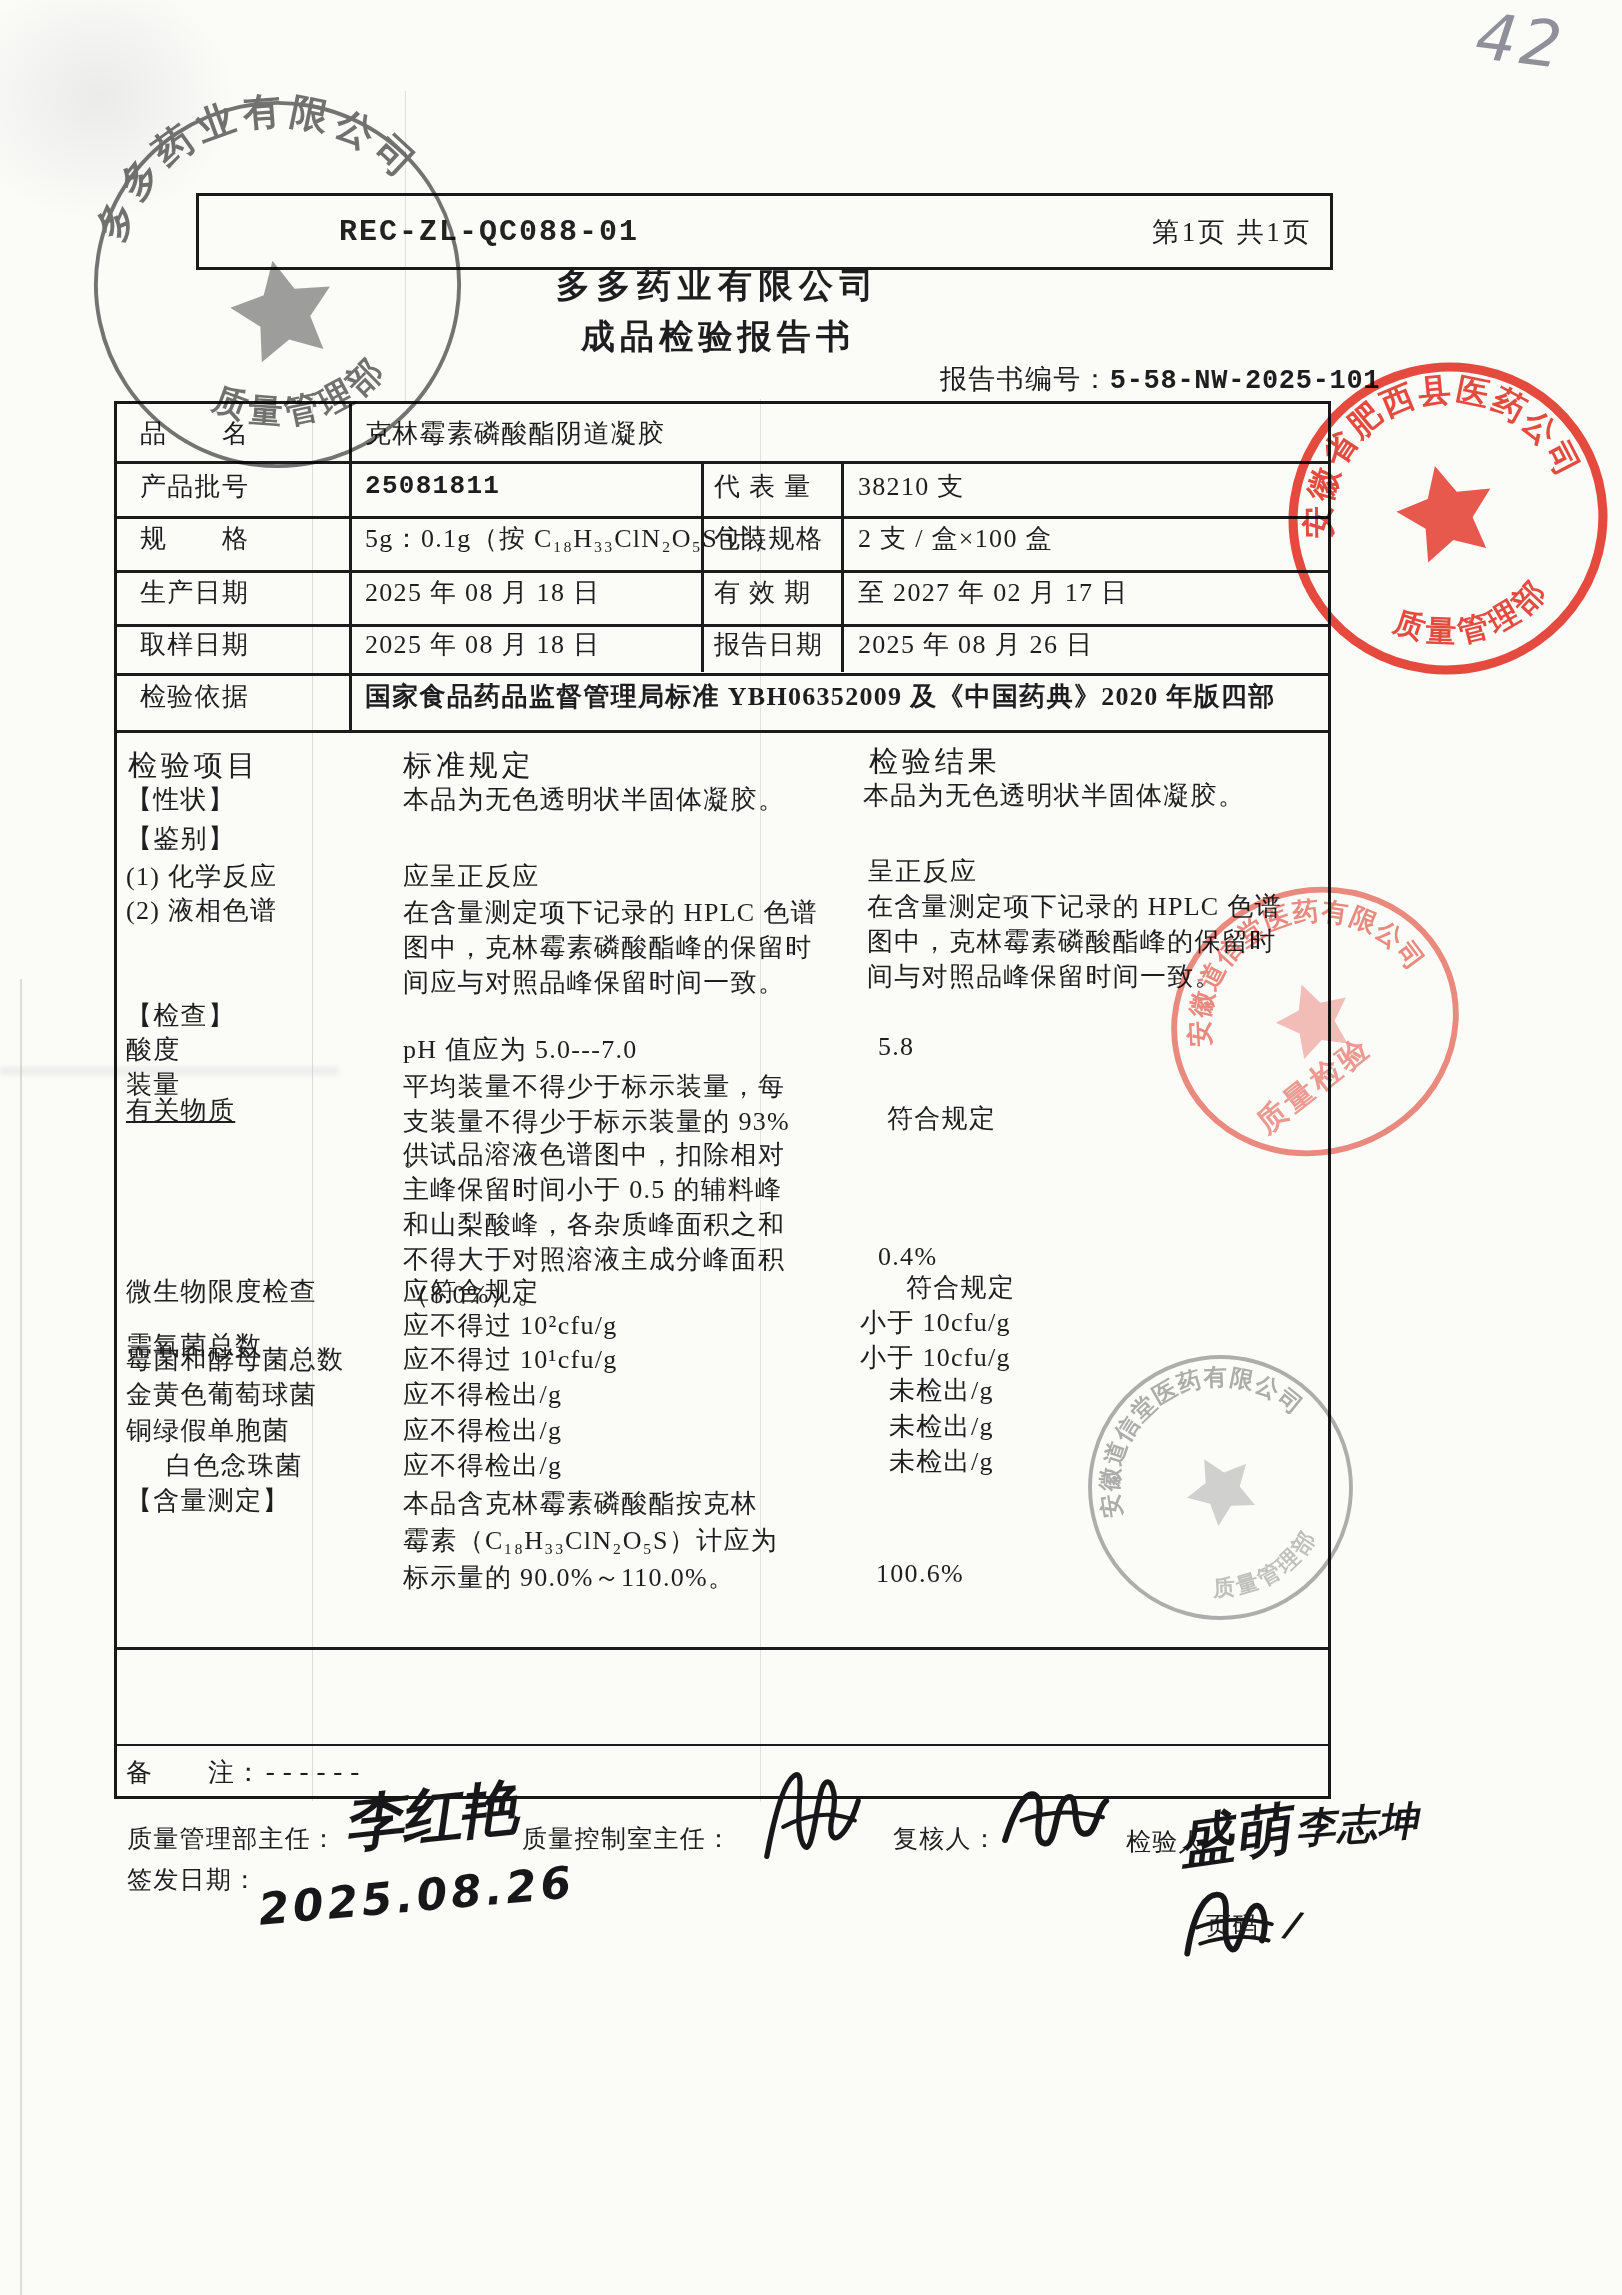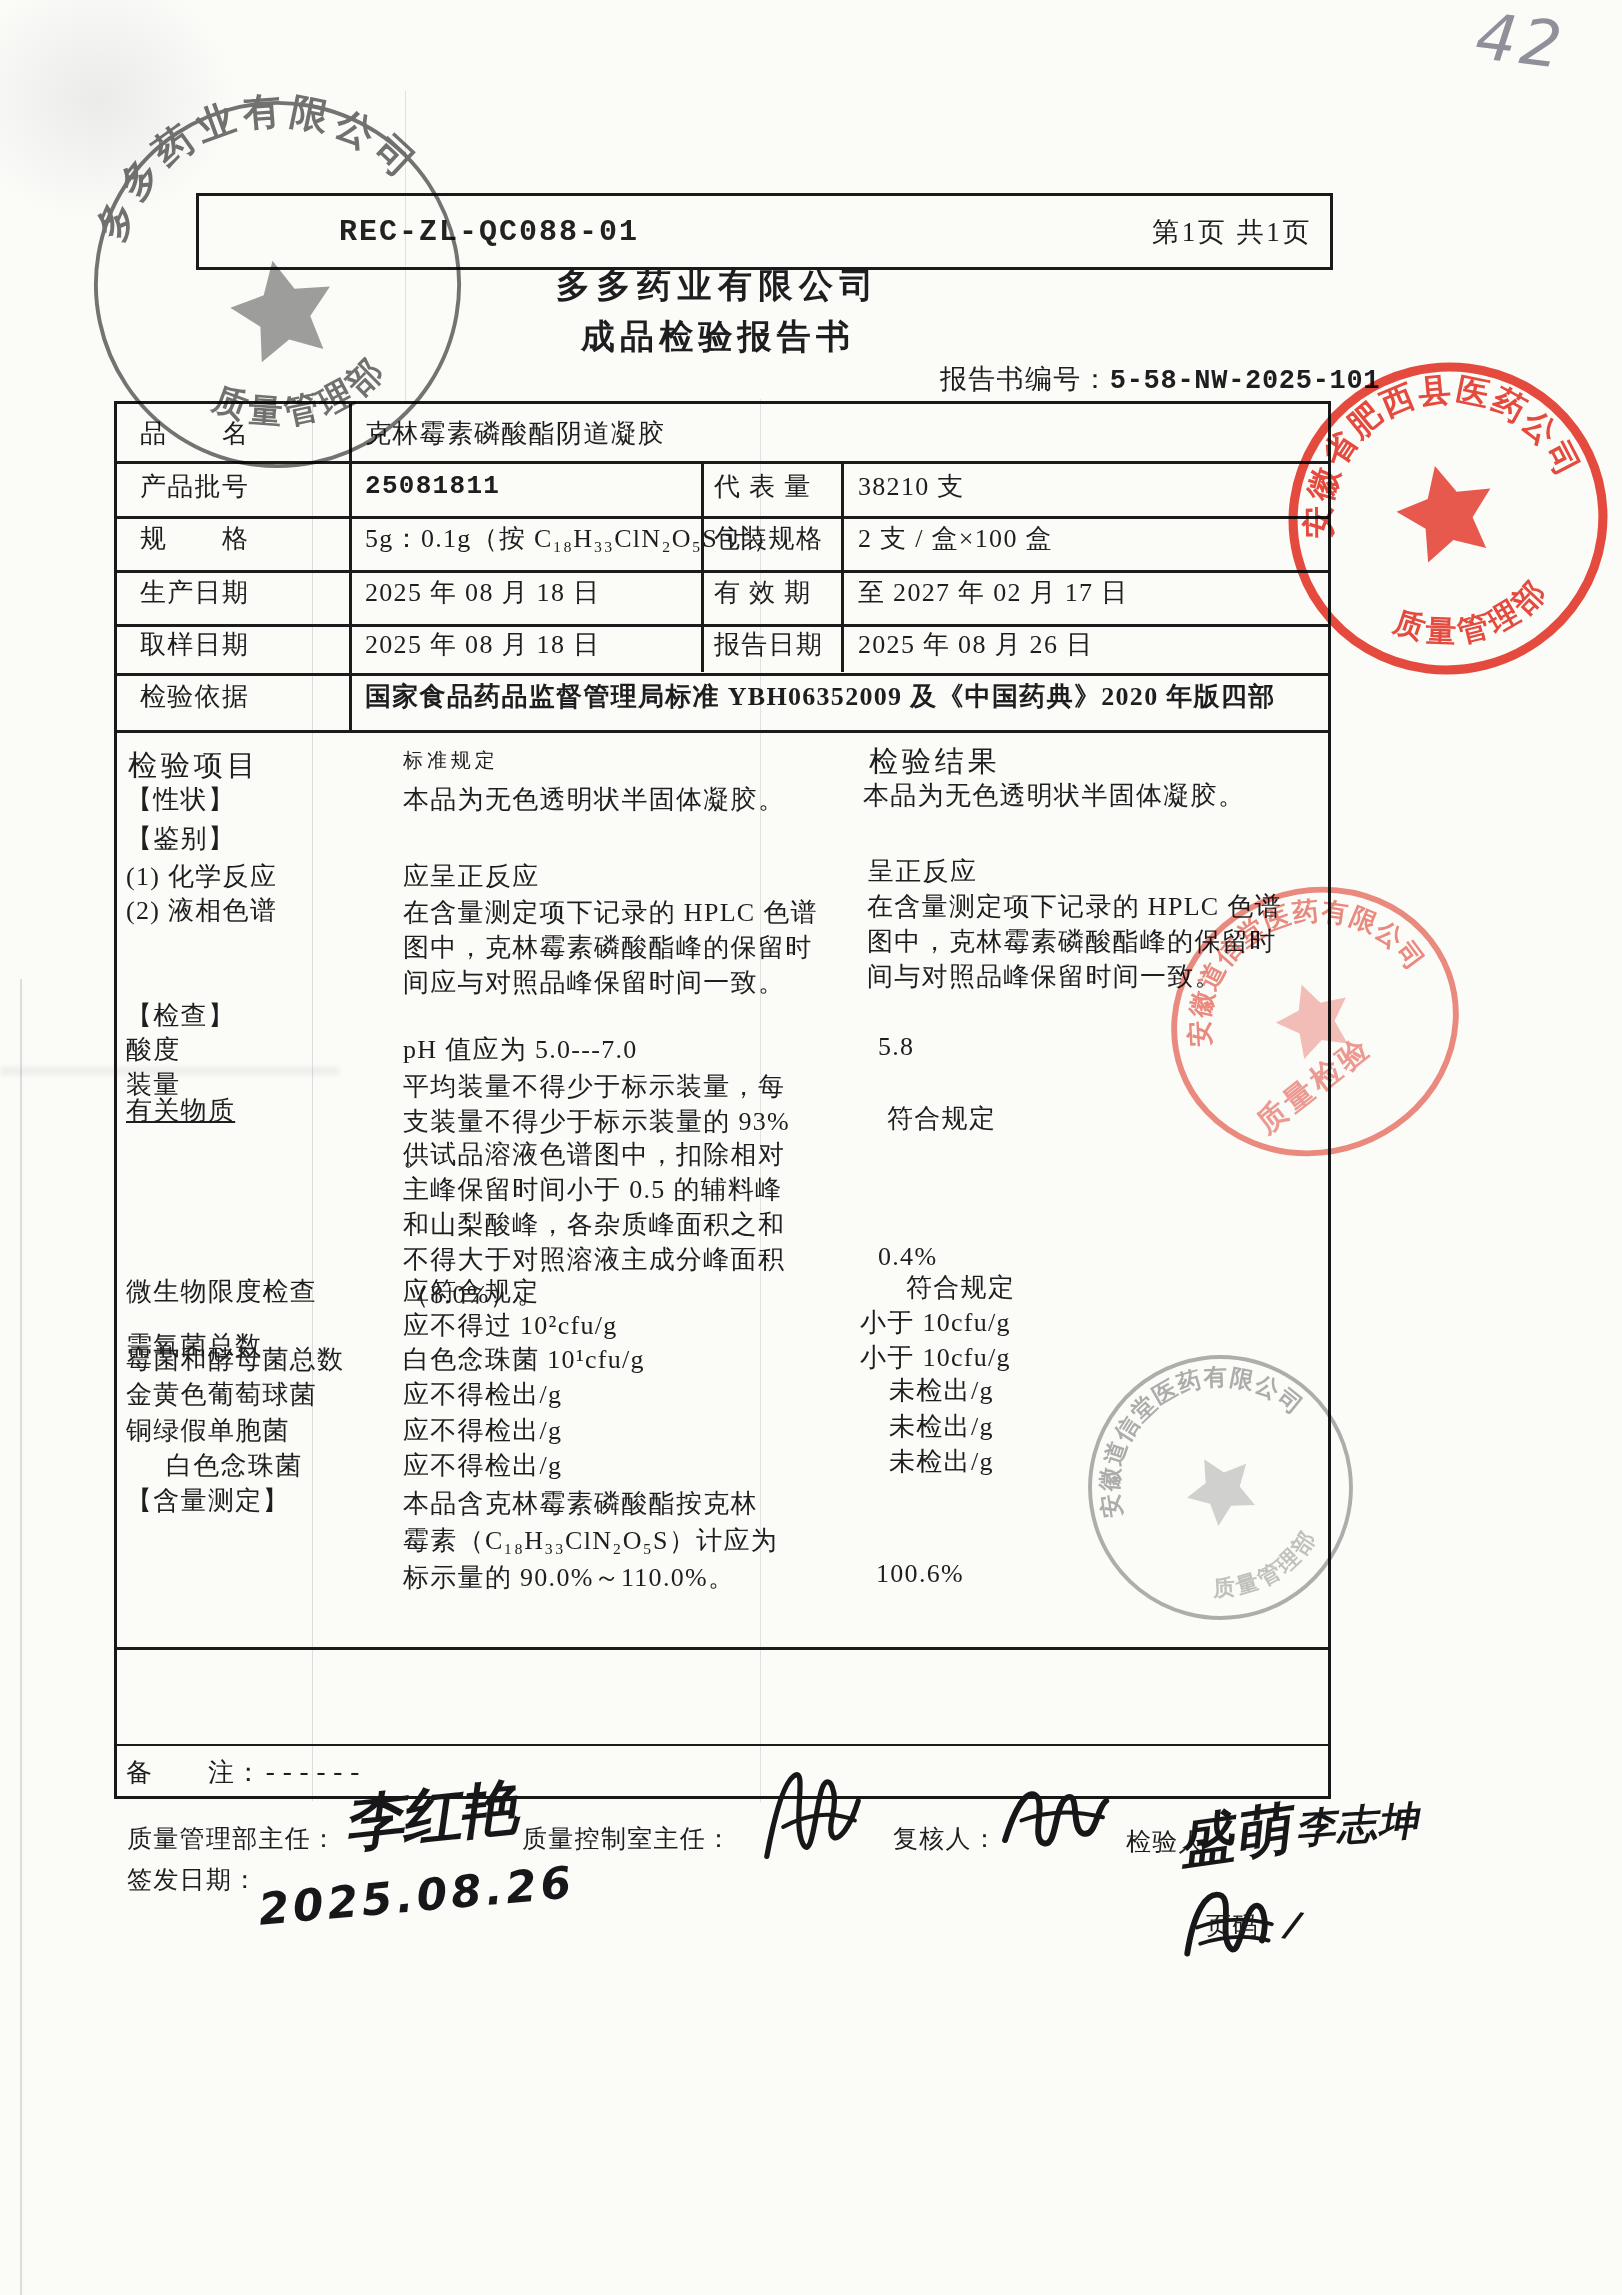--- a/index.html
+++ b/index.html
@@ -79,21 +79,21 @@
 
   <div class="t" style="left:140px;top:629px;">取样日期</div>
   <div class="t" style="left:365px;top:629px;">2025 年 08 月 18 日</div>
   <div class="t" style="left:714px;top:629px;">报告日期</div>
   <div class="t" style="left:858px;top:629px;">2025 年 08 月 26 日</div>
 
   <div class="t" style="left:140px;top:681px;">检验依据</div>
   <div class="t" style="left:365px;top:681px;font-weight:bold;">国家食品药品监督管理局标准 YBH06352009 及《中国药典》2020 年版四部</div>
 
   <div class="t" style="left:128px;top:748px;font-size:29px;letter-spacing:3.9px;">检验项目</div>
-  <div class="t" style="left:403px;top:748px;font-size:20px;letter-spacing:3.9px;">标准规定</div>
+  <div class="t" style="left:403px;top:748px;font-size:29px;letter-spacing:3.9px;">标准规定</div>
   <div class="t" style="left:869px;top:744px;font-size:29px;letter-spacing:3.9px;">检验结果</div>
 
   <div class="t" style="left:126px;top:784px;">【性状】</div>
   <div class="t" style="left:403px;top:784px;">本品为无色透明状半固体凝胶。</div>
   <div class="t" style="left:863px;top:780px;">本品为无色透明状半固体凝胶。</div>
 
   <div class="t" style="left:126px;top:823px;">【鉴别】</div>
 
   <div class="t" style="left:126px;top:861px;">(1) 化学反应</div>
   <div class="t" style="left:403px;top:861px;">应呈正反应</div>
@@ -119,21 +119,21 @@
 
   <div class="t" style="left:126px;top:1276px;">微生物限度检查</div>
   <div class="t" style="left:403px;top:1276px;">应符合规定</div>
   <div class="t" style="left:906px;top:1272px;">符合规定</div>
 
   <div class="t" style="left:126px;top:1310px;margin-top:20px;">需氧菌总数</div>
   <div class="t" style="left:403px;top:1310px;">应不得过 10²cfu/g</div>
   <div class="t" style="left:860px;top:1307px;">小于 10cfu/g</div>
 
   <div class="t" style="left:126px;top:1344px;">霉菌和酵母菌总数</div>
-  <div class="t" style="left:403px;top:1344px;">白色念珠菌 10¹cfu/g</div>
+  <div class="t" style="left:403px;top:1344px;">应不得过 10¹cfu/g</div>
   <div class="t" style="left:860px;top:1342px;">小于 10cfu/g</div>
 
   <div class="t" style="left:126px;top:1379px;">金黄色葡萄球菌</div>
   <div class="t" style="left:403px;top:1379px;">应不得检出/g</div>
   <div class="t" style="left:889px;top:1375px;">未检出/g</div>
 
   <div class="t" style="left:126px;top:1415px;">铜绿假单胞菌</div>
   <div class="t" style="left:403px;top:1415px;">应不得检出/g</div>
   <div class="t" style="left:889px;top:1411px;">未检出/g</div>
 

